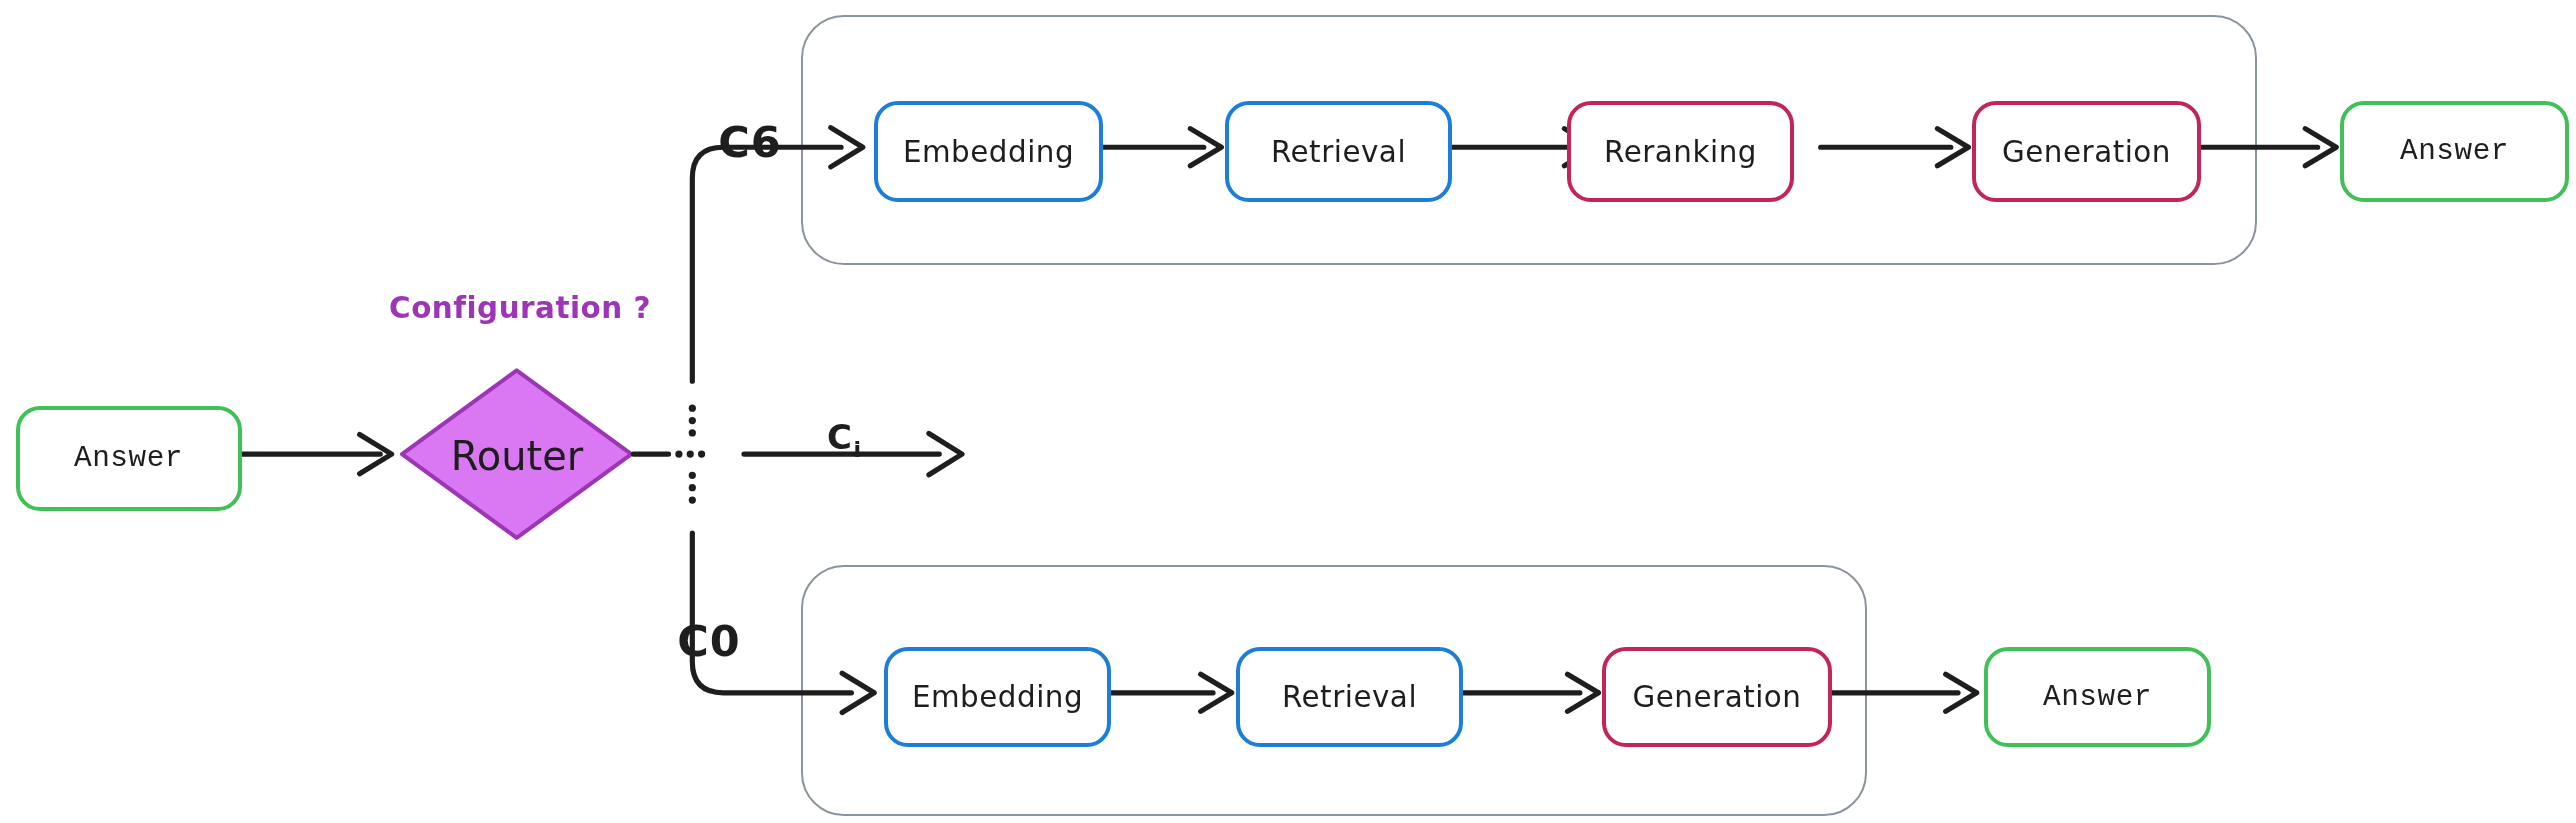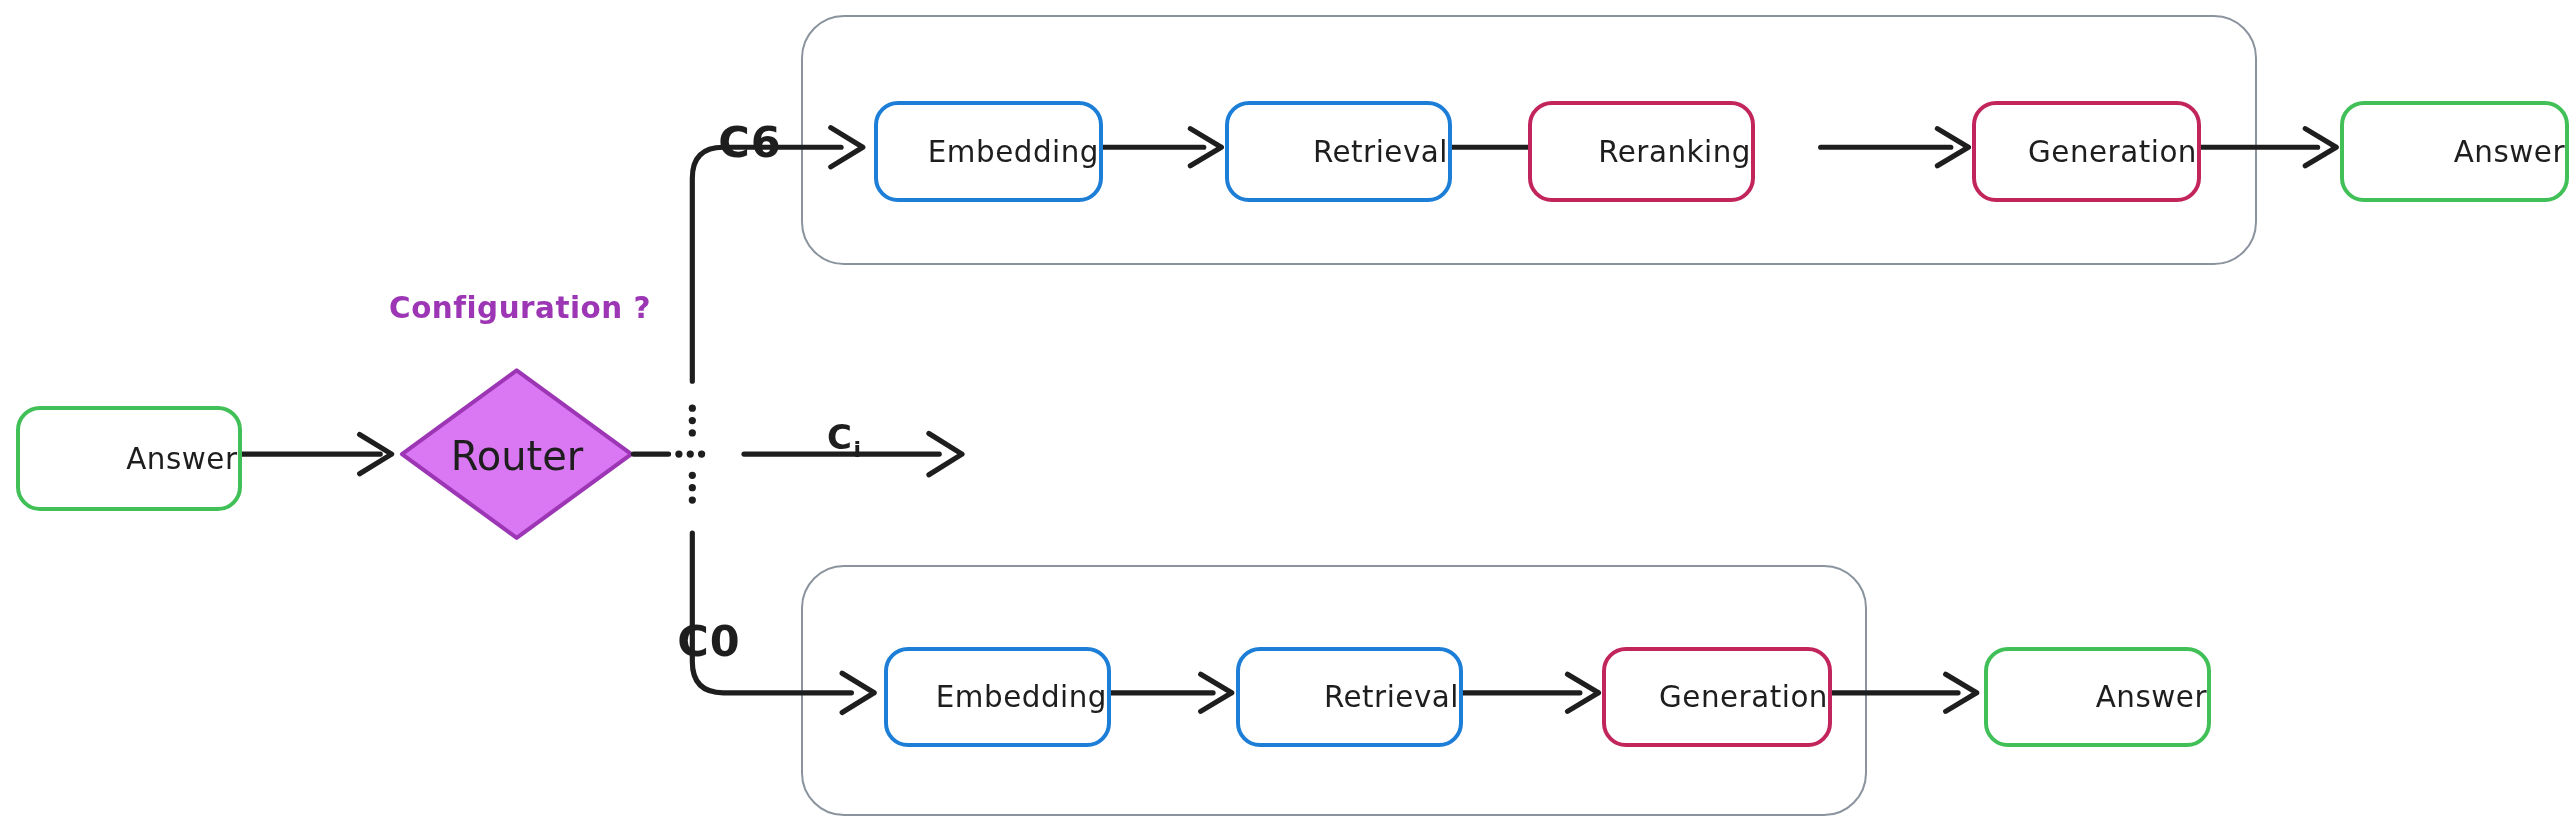--- a/index.html
+++ b/index.html
@@ -13,23 +13,23 @@
   }
   .container{
     position:absolute;border:2.1px solid var(--gray);border-radius:43px;background:transparent;
   }
   .svg-layer{position:absolute;left:0;top:0;width:2576px;height:823px;}
   .connector{stroke:var(--ink);stroke-width:10;fill:none;stroke-linecap:round;stroke-linejoin:round;}
   .dot{fill:var(--ink);stroke:none;}
   .router-shape{fill:var(--violet_fill);stroke:var(--violet);stroke-width:8;stroke-linejoin:round;}
   .node{
     position:absolute;background:#fff;border-style:solid;border-width:4.6px;border-radius:24px;
-    display:flex;align-items:center;justify-content:flex-end;font-size:29.4px;letter-spacing:0.5px;
+    display:flex;align-items:center;justify-content:center;font-size:29.4px;letter-spacing:0.5px;
   }
-  .node.green{border-color:var(--green);}
+  .node.green{border-color:var(--green);font-family:Liberation Mono, monospace;}
   .node.blue{border-color:var(--blue);}
   .node.pink{border-color:var(--pink);}
   .center-label{position:absolute;transform:translate(-50%,-50%);white-space:nowrap;}
   .branch-label{font-size:43px;font-weight:bold;letter-spacing:1px;margin-top:18px;}
   .question-label{font-size:29.4px;font-weight:bold;color:var(--violet);letter-spacing:0.5px;}
   .router-label{font-size:40px;}
   .ci-base{font-size:34px;font-weight:bold;}
   .ci-sub{font-size:22px;font-weight:bold;position:relative;top:8.3px;margin-left:1.5px;display:inline-block;}
 </style>
 </head>
@@ -95,21 +95,21 @@
   </div>
 
   <div class="center-label branch-label" style="left:709px;top:623px;">C0</div>
 
   <div class="node blue" style="left:874px;top:101px;width:221px;height:93px;">
     <span>Embedding</span>
   </div>
   <div class="node blue" style="left:1225px;top:101px;width:219px;height:93px;">
     <span>Retrieval</span>
   </div>
-  <div class="node pink" style="left:1528px;top:101px;width:219px;height:93px;">
+  <div class="node pink" style="left:1567px;top:101px;width:219px;height:93px;">
     <span>Reranking</span>
   </div>
   <div class="node pink" style="left:1972px;top:101px;width:221px;height:93px;">
     <span>Generation</span>
   </div>
   <div class="node green" style="left:2340px;top:101px;width:221px;height:93px;">
     <span>Answer</span>
   </div>
 
   <div class="node blue" style="left:884px;top:647px;width:219px;height:92px;">

